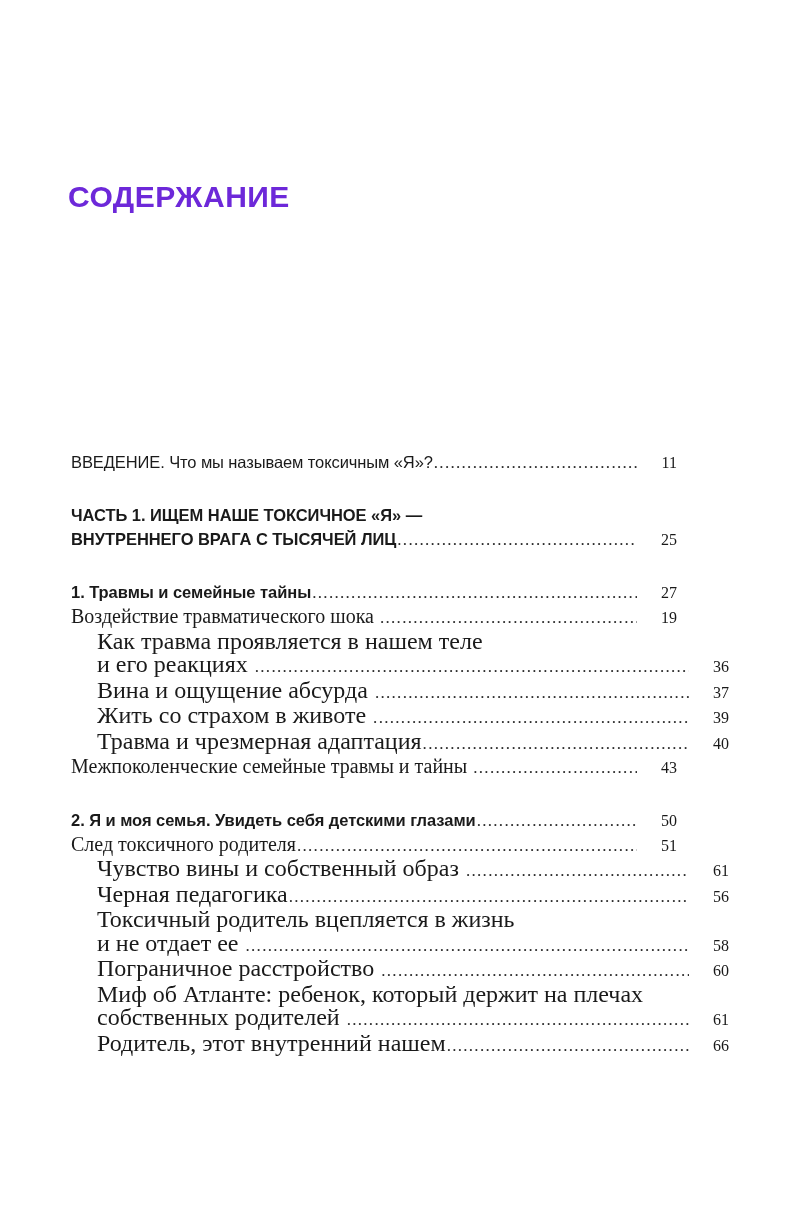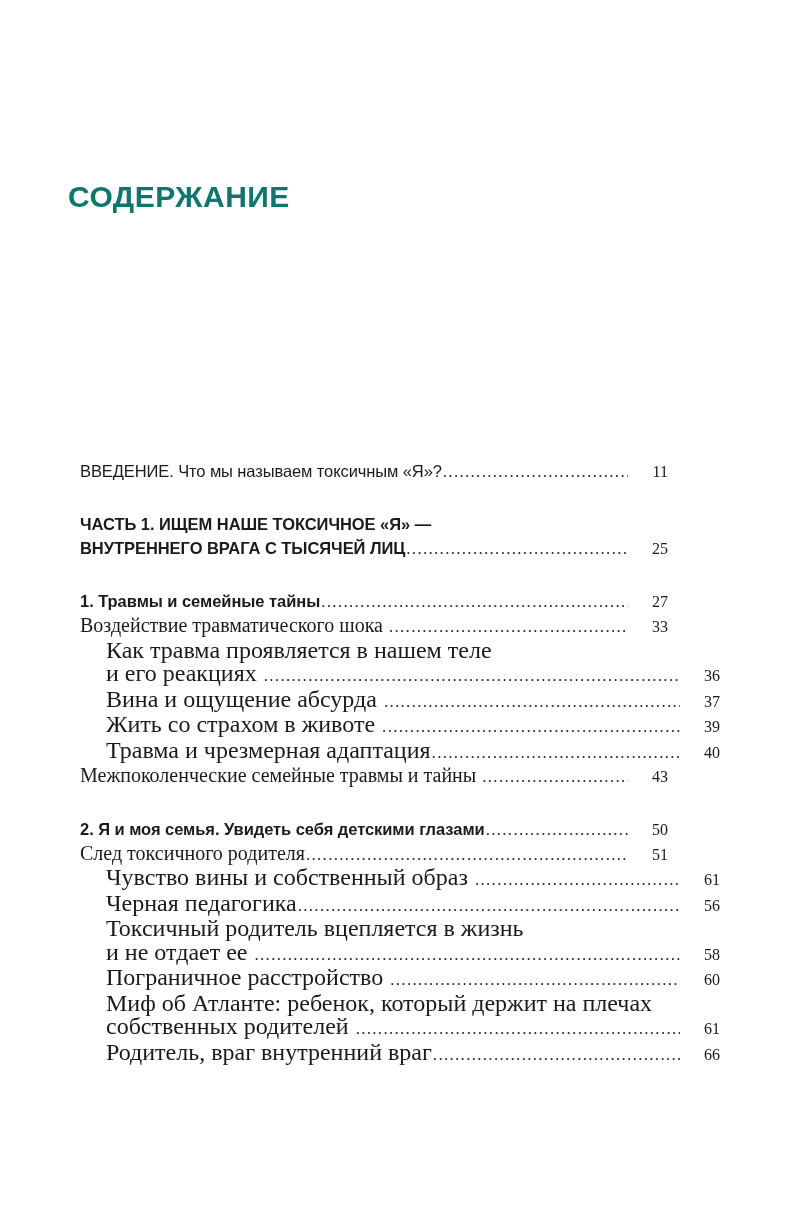--- a/index.html
+++ b/index.html
@@ -25,34 +25,34 @@
 
   
   .toc-title {
     position: absolute;
     left: 68px;
     top: 160px;
     font-family: "Liberation Sans", "DejaVu Sans", sans-serif;
     font-weight: bold;
     font-size: 30px;
     letter-spacing: 0.5px;
-    color: #0f766e;
+    color: #6d28d9;
     white-space: nowrap;
   }
 
   
   .toc {
     position: absolute;
     left: 68px;
     top: 447px;
     width: 612px;
   }
 
   .group {
-    margin: 12px;
+    margin: 3px;
     padding: 0;
   }
   .group + .group {
     margin-top: 28px;
   }
 
   .entry {
     display: block;
     position: relative;
     width: 100%;
@@ -188,21 +188,21 @@
           <div class="line">
             <span class="txt">1. Травмы и семейные тайны</span>
             <span class="leader"></span>
             <span class="pageno">27</span>
           </div>
         </div>
         <div class="entry lvl-section">
           <div class="line">
             <span class="txt">Воздействие травматического шока </span>
             <span class="leader"></span>
-            <span class="pageno">33</span>
+            <span class="pageno">19</span>
           </div>
         </div>
         <div class="entry lvl-sub">
           <div class="line nolead">
             <span class="txt">Как травма проявляется в нашем теле</span>
             <span class="leader"></span>
             <span class="pageno"></span>
           </div>
           <div class="line">
             <span class="txt">и его реакциях </span>
@@ -294,21 +294,21 @@
             <span class="pageno"></span>
           </div>
           <div class="line">
             <span class="txt">собственных родителей </span>
             <span class="leader"></span>
             <span class="pageno">61</span>
           </div>
         </div>
         <div class="entry lvl-sub">
           <div class="line">
-            <span class="txt">Родитель, враг внутренний враг</span>
+            <span class="txt">Родитель, этот внутренний нашем</span>
             <span class="leader"></span>
             <span class="pageno">66</span>
           </div>
         </div>
       </div>
     </div>
 
 </div>
 
 </body></html>

